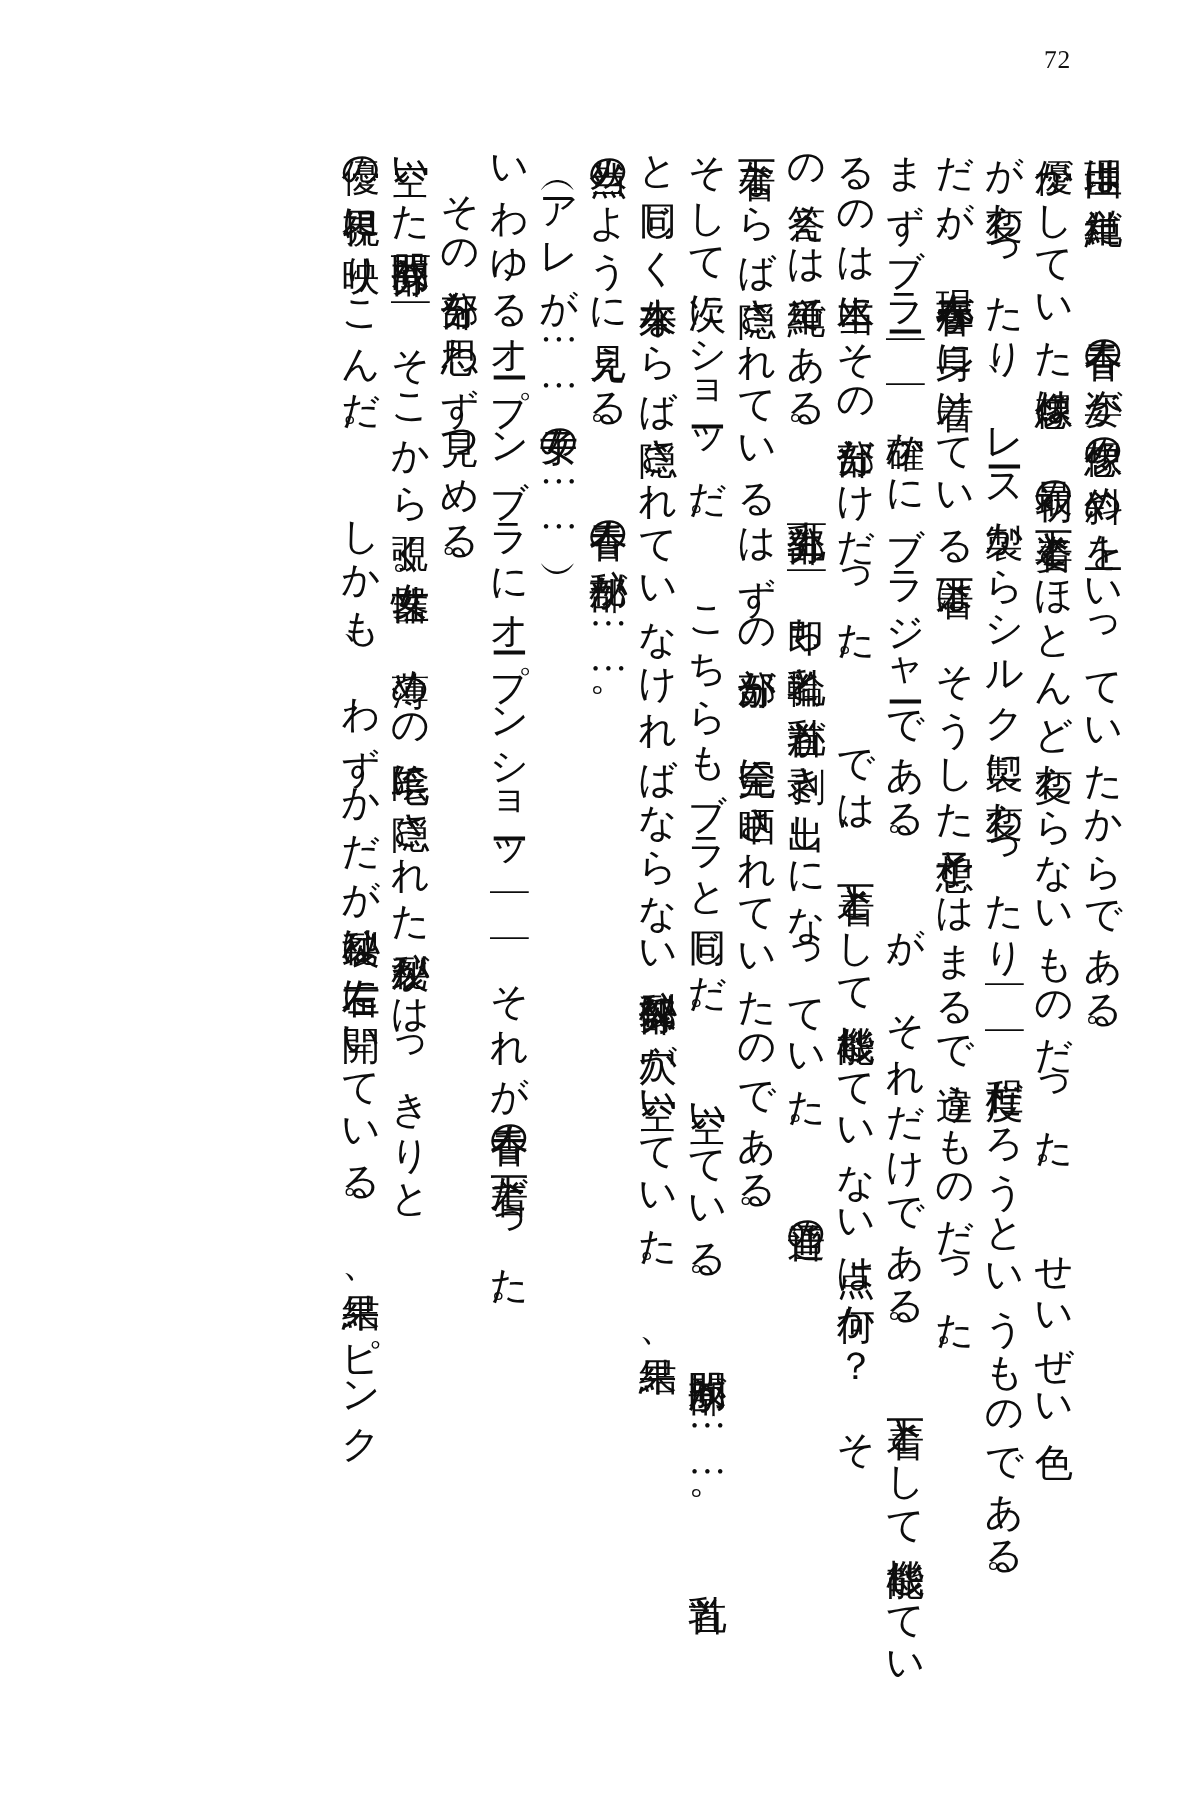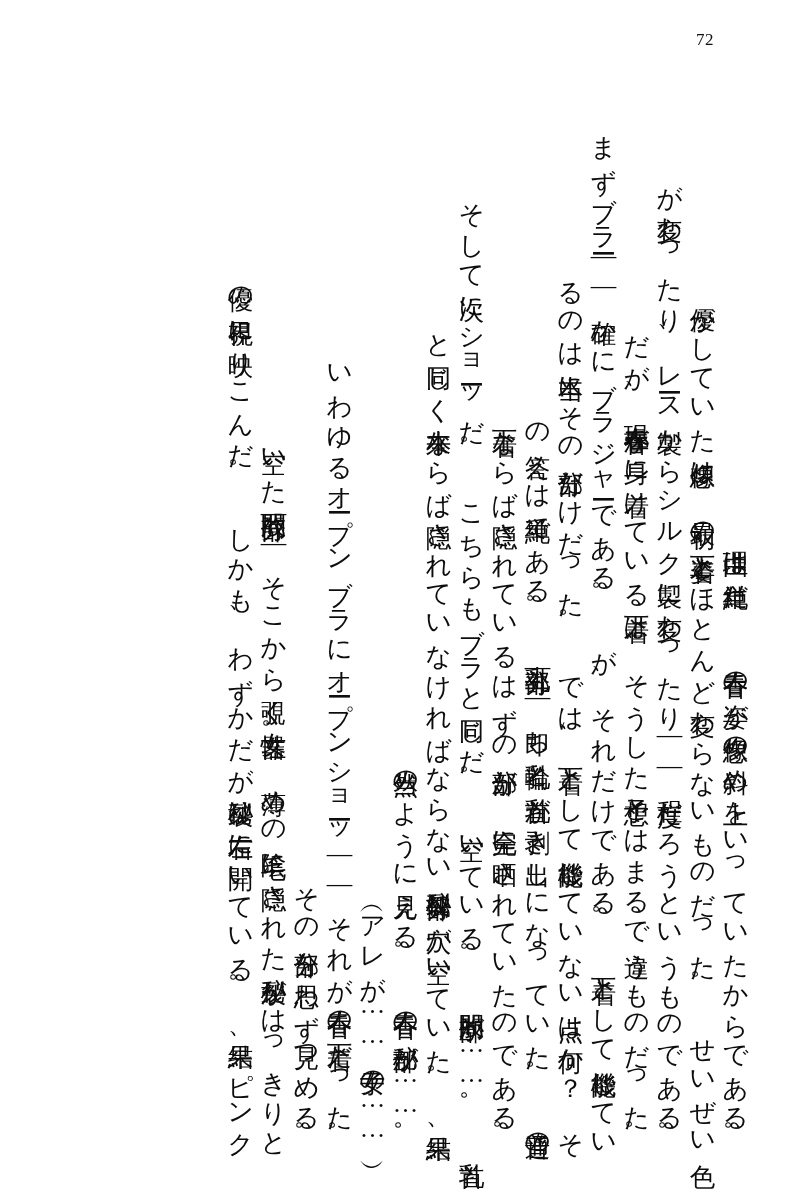--- a/index.html
+++ b/index.html
@@ -8,21 +8,20 @@
     background: #ffffff;
   }
   .page {
     position: relative;
     width: 792px;
     height: 1200px;
     background: #ffffff;
     overflow: hidden;
     font-family: "Liberation Serif", "DejaVu Serif", serif;
     color: #000000;
-    text-align: right;
   }
   .page-number {
     position: absolute;
     top: 30px;
     right: 78px;
     font-size: 17px;
     letter-spacing: 0.5px;
     font-family: "Liberation Serif", "DejaVu Serif", serif;
     color: #111111;
   }

